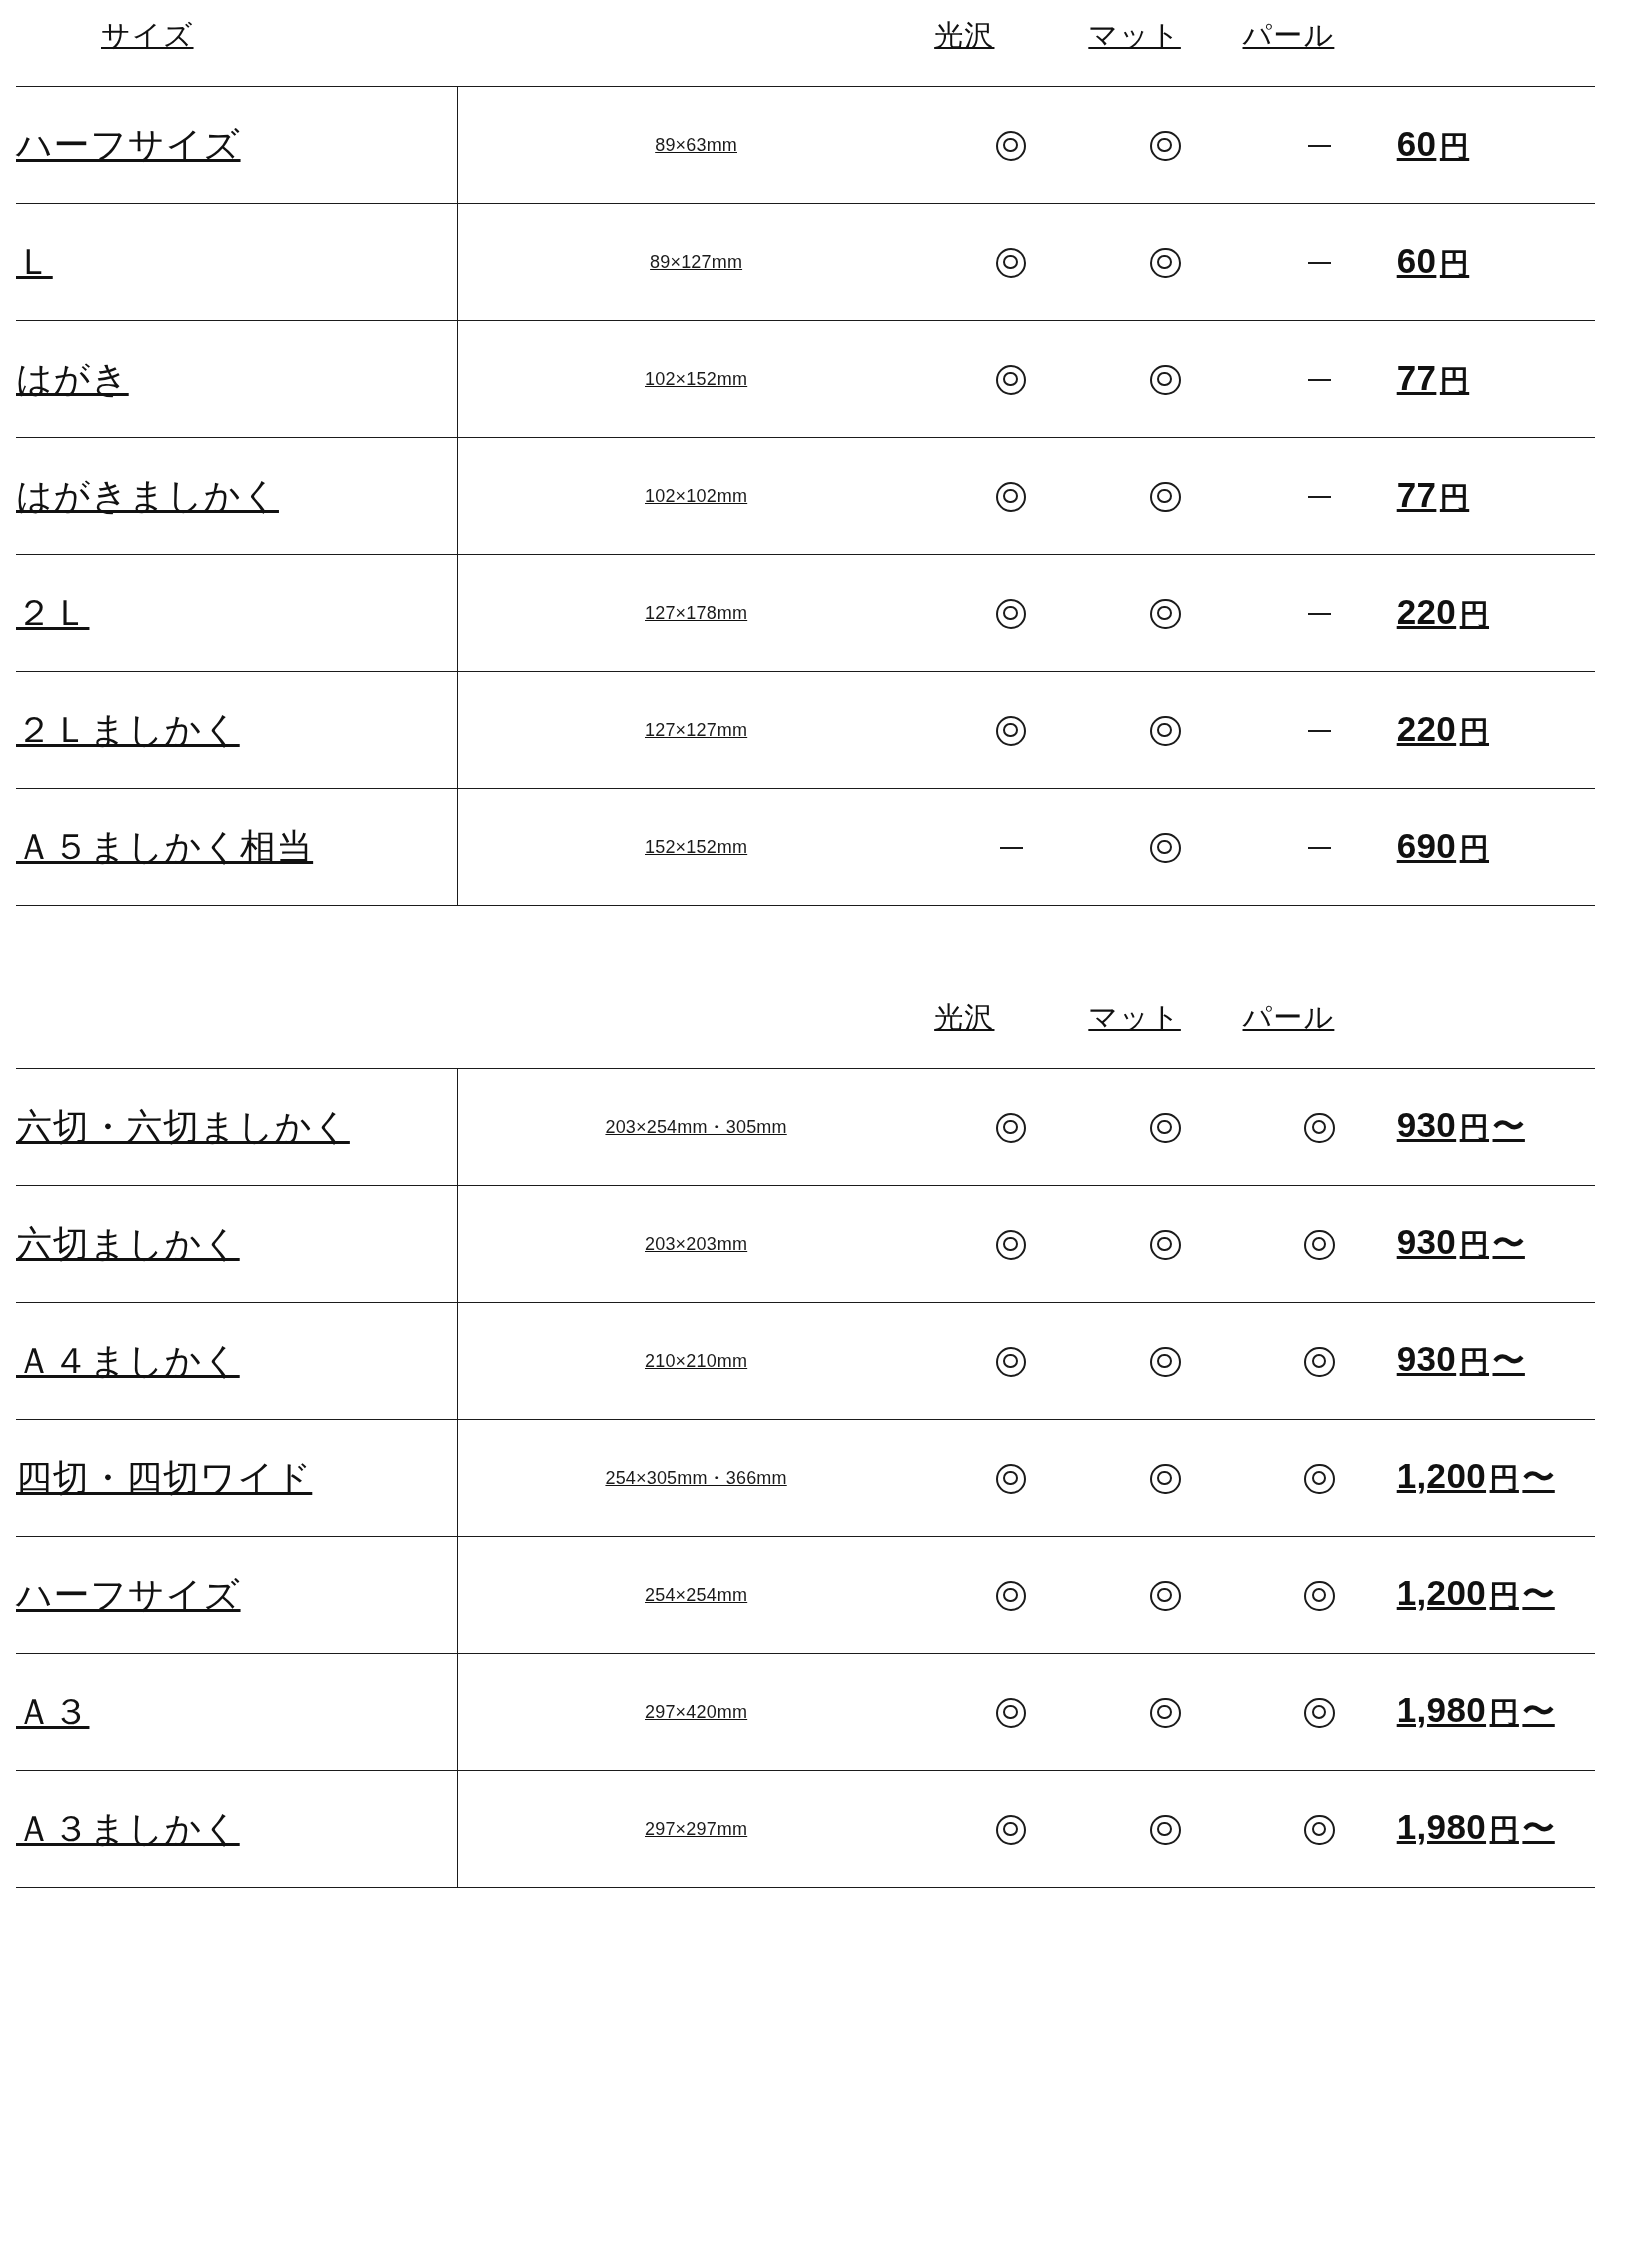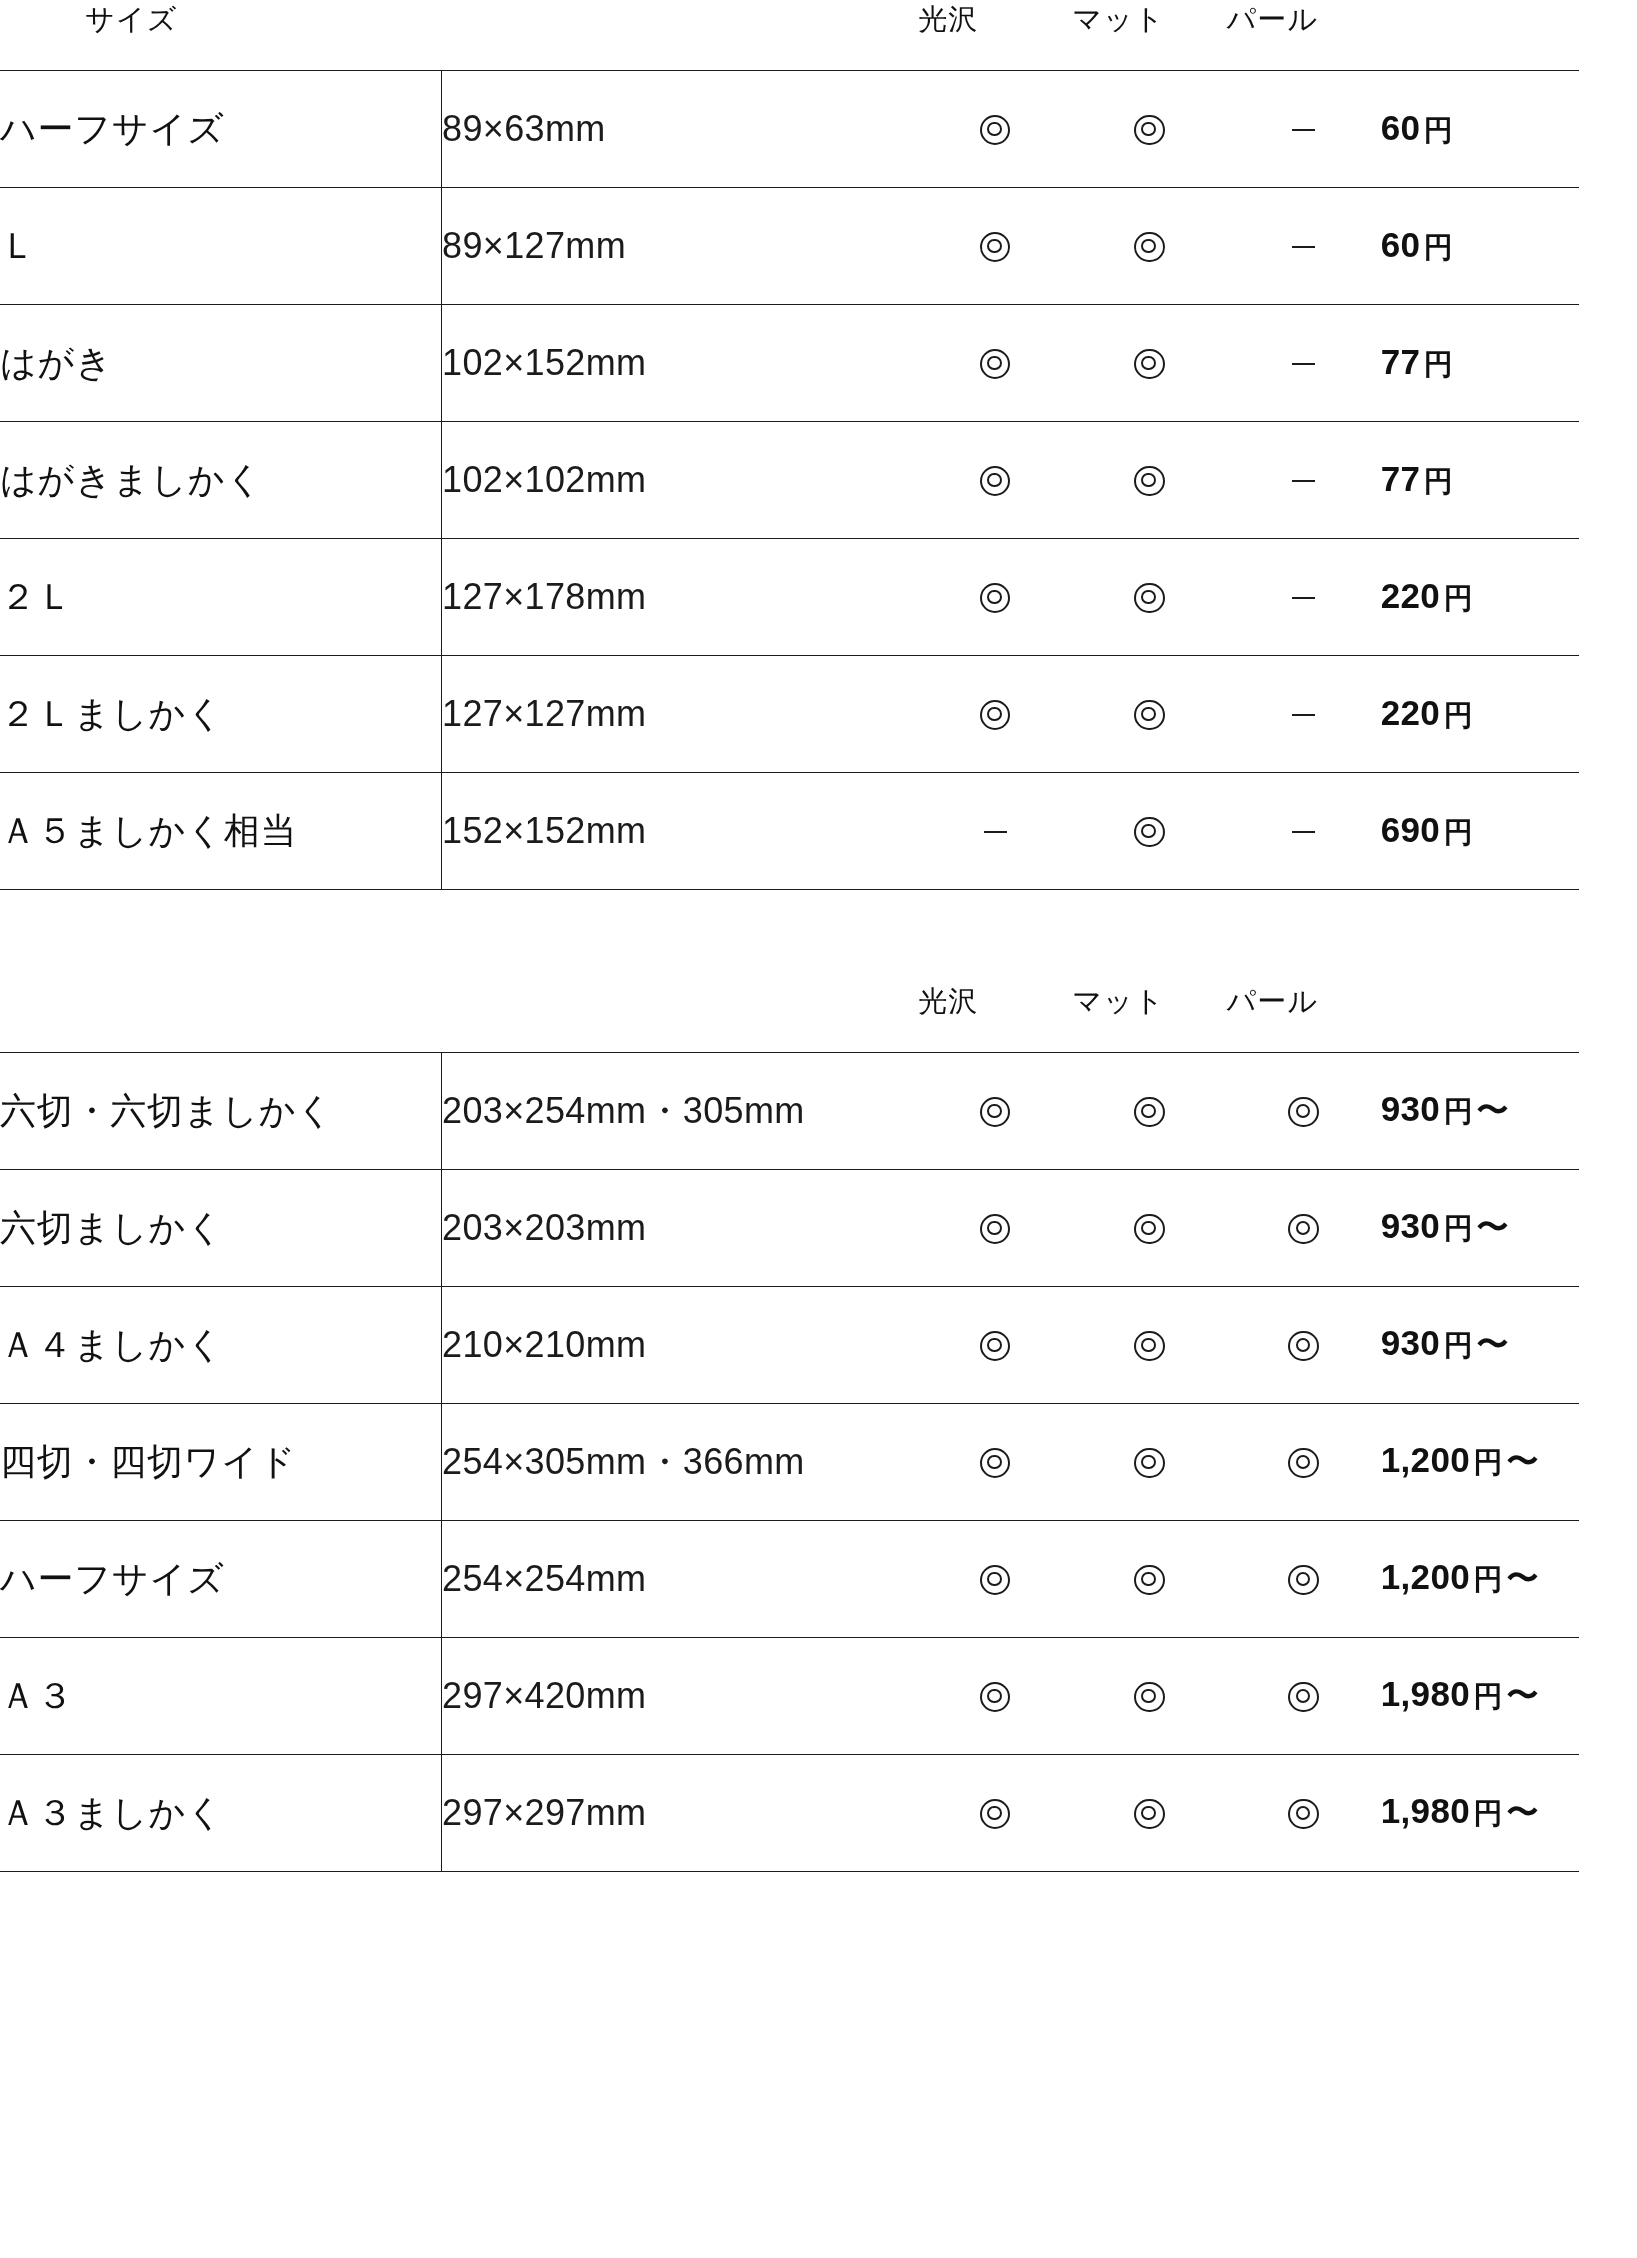--- a/index.html
+++ b/index.html
@@ -10,22 +10,23 @@
   body {
     width: 1637px;
     height: 2258px;
     font-family: "Liberation Sans", "DejaVu Sans", sans-serif;
     color: #111111;
     position: relative;
     overflow: hidden;
   }
   .page {
     width: 1489px;
-    padding: 0;
+    padding: 16px;
     box-sizing: border-box;
+    text-decoration: underline;
   }
 
   
   .price-table {
     width: 1579px;
     margin: 0 auto;
     border-collapse: collapse;
     table-layout: fixed;
   }
   .price-table col.c-name   { width: 441px; }
@@ -61,21 +62,22 @@
   }
 
   td.cell-name {
     padding-left: 85px;
     font-size: 36px;
     letter-spacing: 0.02em;
     border-right: 1.8px solid #1b1b1b;
     white-space: nowrap;
   }
   td.cell-dim {
-    font-size: 36px;
+    text-align: center;
+    font-size: 18px;
     letter-spacing: 0.01em;
     color: #1b1b1b;
   }
   td.cell-mark {
     text-align: center;
     font-size: 27px;
     color: #1b1b1b;
   }
   td.cell-mark .circle {
     display: inline-block;

